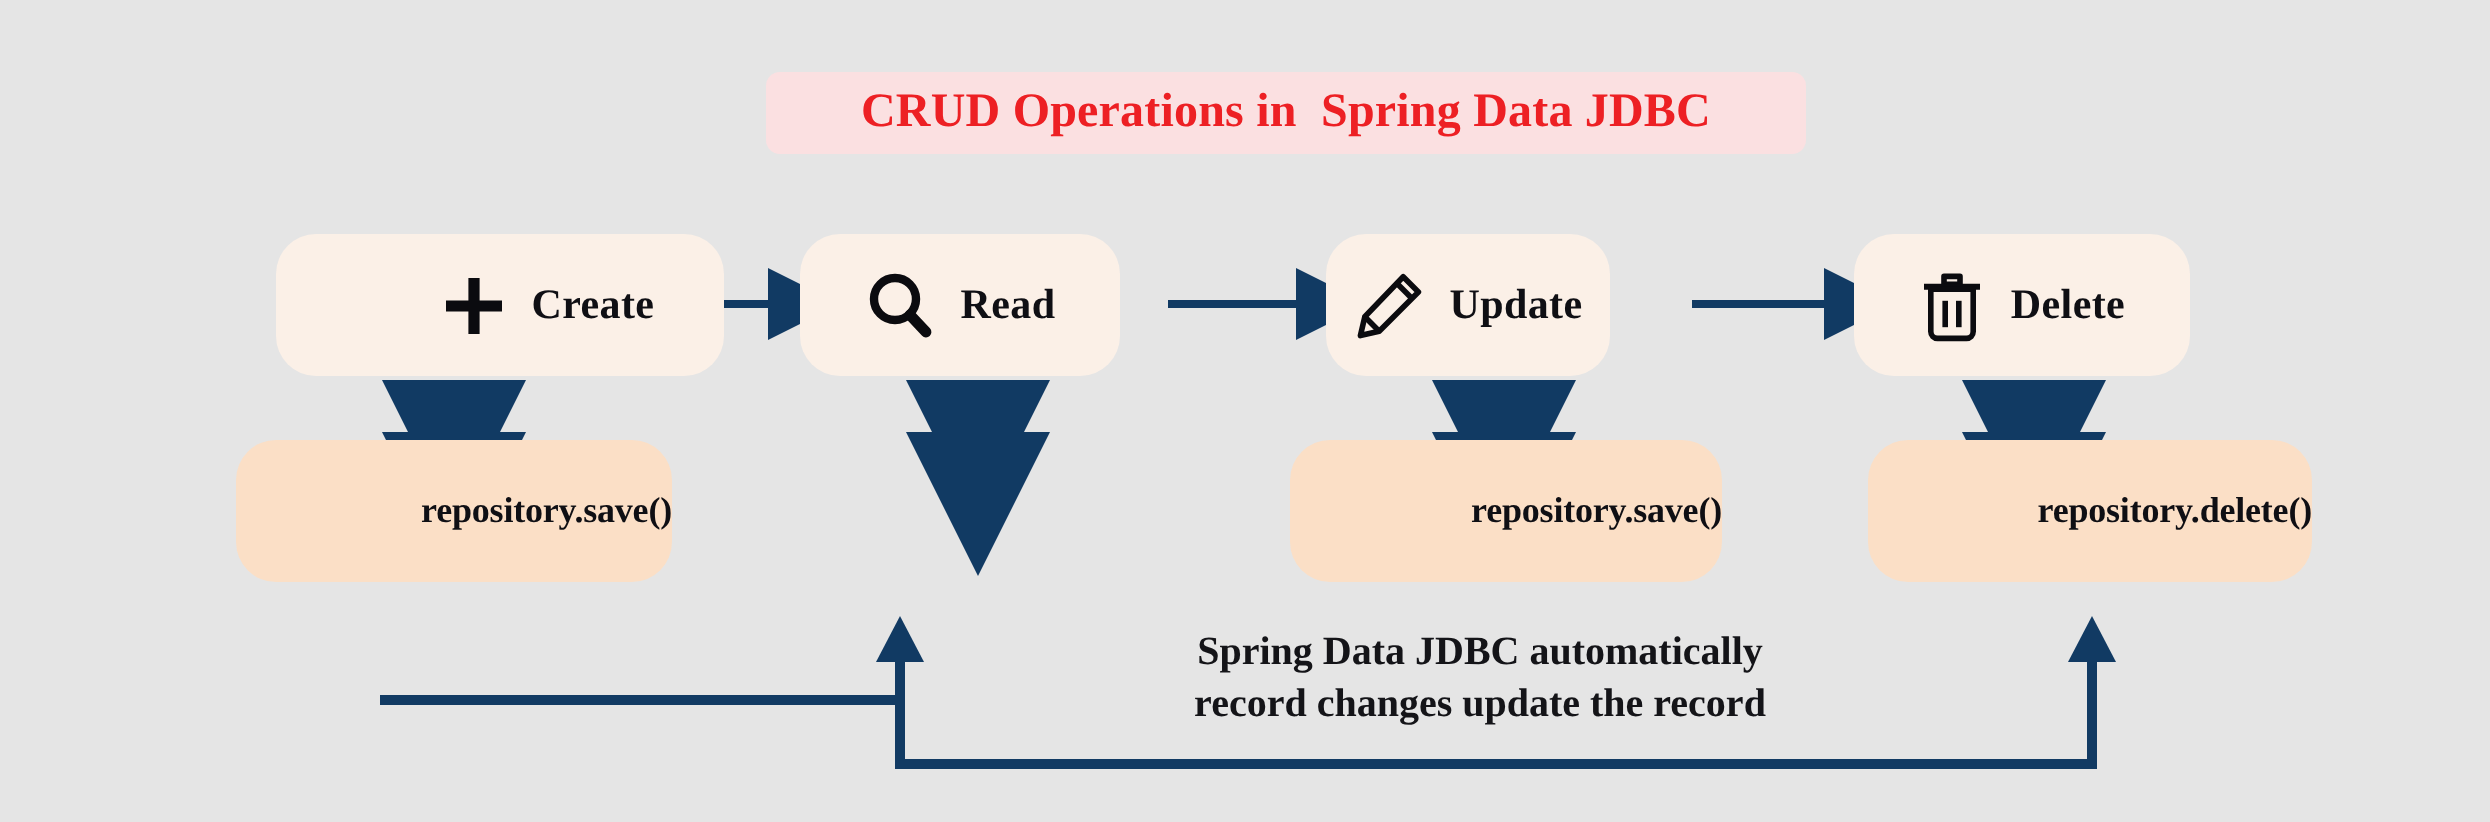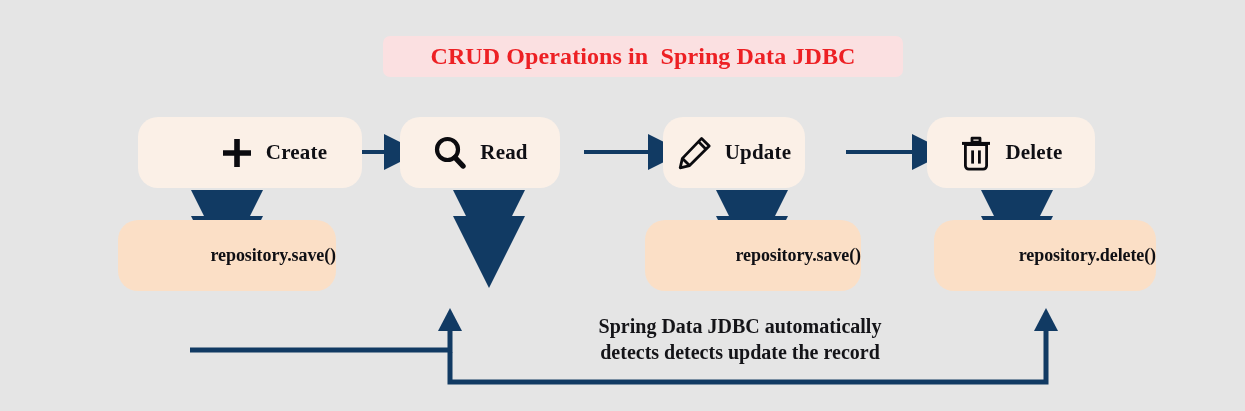--- a/index.html
+++ b/index.html
@@ -221,16 +221,16 @@
   <div class="method-box" style="left:645px; width:216px;">
     <span class="method-label">repository.save()</span>
   </div>
 
   <div class="method-box" style="left:906px; width:222px;margin-left:28px;">
     <span class="method-label">repository.delete()</span>
   </div>
 
   <div id="caption">
     <div>Spring Data JDBC automatically</div>
-    <div>detects detects update the record</div>
+    <div>record changes update the record</div>
   </div>
 
 </div>
 
 </body></html>

